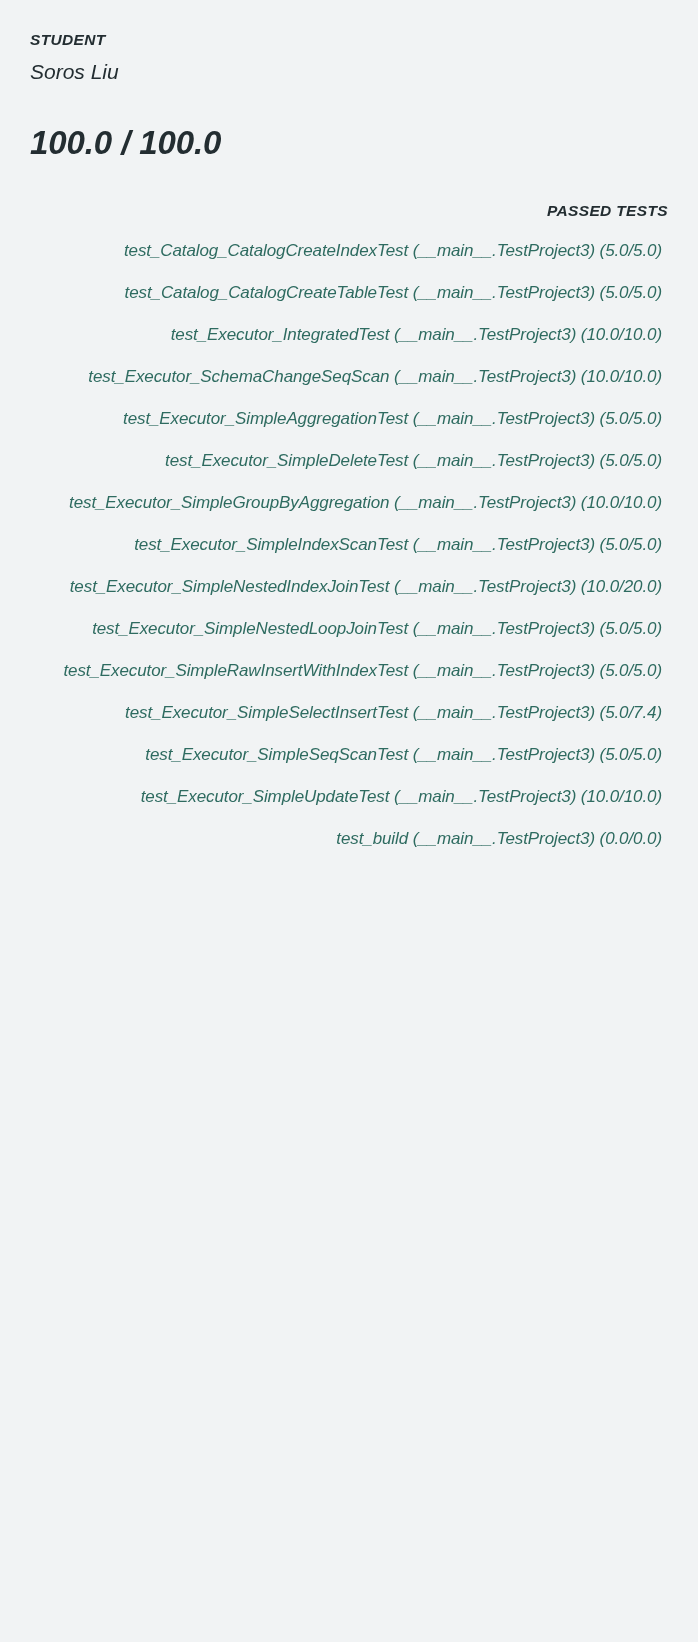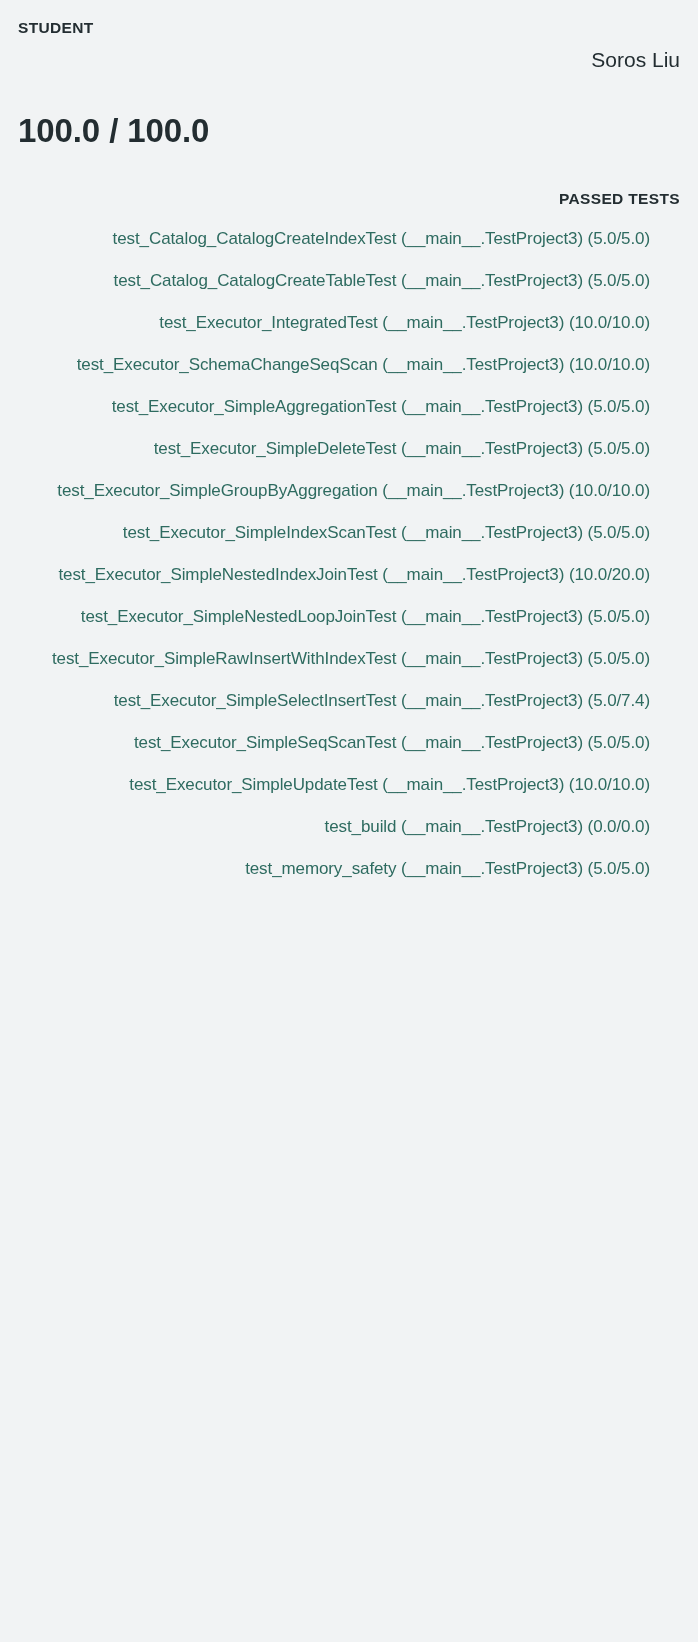--- a/index.html
+++ b/index.html
@@ -12,38 +12,38 @@
     background: #f1f3f4;
     font-family: "Liberation Sans", "DejaVu Sans", sans-serif;
     -webkit-font-smoothing: antialiased;
   }
   .panel {
     padding: 18px 18px 0 18px;
     box-sizing: border-box;
     width: 698px;
   }
   .section {
-    margin: 0;
+    margin: 12px;
+    font-style: italic;
   }
   .field-label {
     font-size: 15.5px;
     font-weight: 700;
     letter-spacing: 0.35px;
     color: #232d31;
     text-transform: uppercase;
     line-height: 1.25;
     margin: 0;
   }
   .field-value {
     font-size: 21px;
     font-weight: 400;
     color: #232d31;
     line-height: 1.3;
     margin: 9px 0 0 0;
-    text-align: right;
   }
   .score-block {
     margin-top: 36px;
   }
   .score-value {
     font-size: 33px;
     font-weight: 700;
     color: #232d31;
     line-height: 1.25;
     margin: 6px 0 0 0;
@@ -94,17 +94,16 @@
         <li class="test-item">test_Executor_SimpleDeleteTest (__main__.TestProject3) (5.0/5.0)</li>
         <li class="test-item">test_Executor_SimpleGroupByAggregation (__main__.TestProject3) (10.0/10.0)</li>
         <li class="test-item">test_Executor_SimpleIndexScanTest (__main__.TestProject3) (5.0/5.0)</li>
         <li class="test-item">test_Executor_SimpleNestedIndexJoinTest (__main__.TestProject3) (10.0/20.0)</li>
         <li class="test-item">test_Executor_SimpleNestedLoopJoinTest (__main__.TestProject3) (5.0/5.0)</li>
         <li class="test-item">test_Executor_SimpleRawInsertWithIndexTest (__main__.TestProject3) (5.0/5.0)</li>
         <li class="test-item">test_Executor_SimpleSelectInsertTest (__main__.TestProject3) (5.0/7.4)</li>
         <li class="test-item">test_Executor_SimpleSeqScanTest (__main__.TestProject3) (5.0/5.0)</li>
         <li class="test-item">test_Executor_SimpleUpdateTest (__main__.TestProject3) (10.0/10.0)</li>
         <li class="test-item">test_build (__main__.TestProject3) (0.0/0.0)</li>
-        <li class="test-item">test_memory_safety (__main__.TestProject3) (5.0/5.0)</li>
       </ul>
   </div>
 
 </div>
 
 </body></html>

